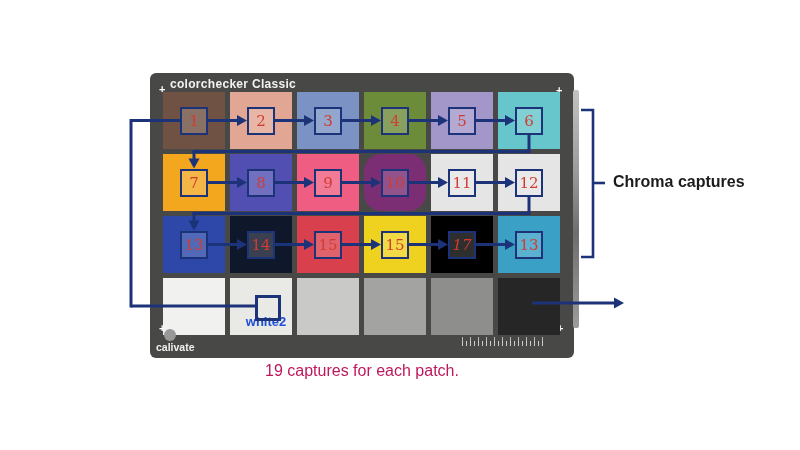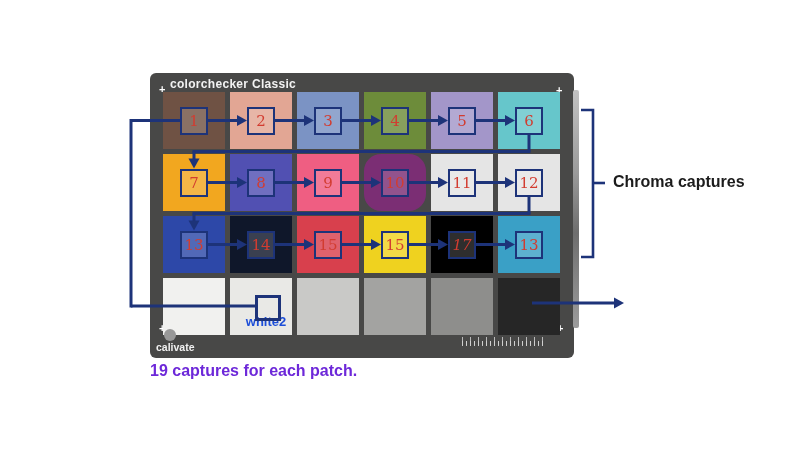--- a/index.html
+++ b/index.html
@@ -35,22 +35,22 @@
     border:3px solid #1d3379;background:transparent;
   }
   .white2-label{
     position:absolute;left:228px;top:278px;width:76px;text-align:center;
     color:#1d4ed8;font-size:13px;font-weight:bold;margin-top:36px;
   }
   .annotation{
     position:absolute;color:#1c1c1c;font-size:16px;font-weight:700;white-space:nowrap;
   }
   .caption{
-    position:absolute;left:150px;top:362px;width:424px;
-    color:#6d28d9;font-size:16px;font-weight:700;
+    position:absolute;left:150px;top:362px;width:424px;text-align:center;
+    color:#be185d;font-size:16px;font-weight:400;
   }
   .logo-dot{
     position:absolute;left:164px;top:329px;width:12px;height:12px;border-radius:50%;
     background:#989898;
   }
   .brand{
     position:absolute;left:156px;top:341px;color:#f0f0f0;font-size:10.5px;font-weight:bold;text-align:right;
   }
   .ruler{
     position:absolute;left:462px;top:337px;width:84px;height:9px;opacity:.85;

